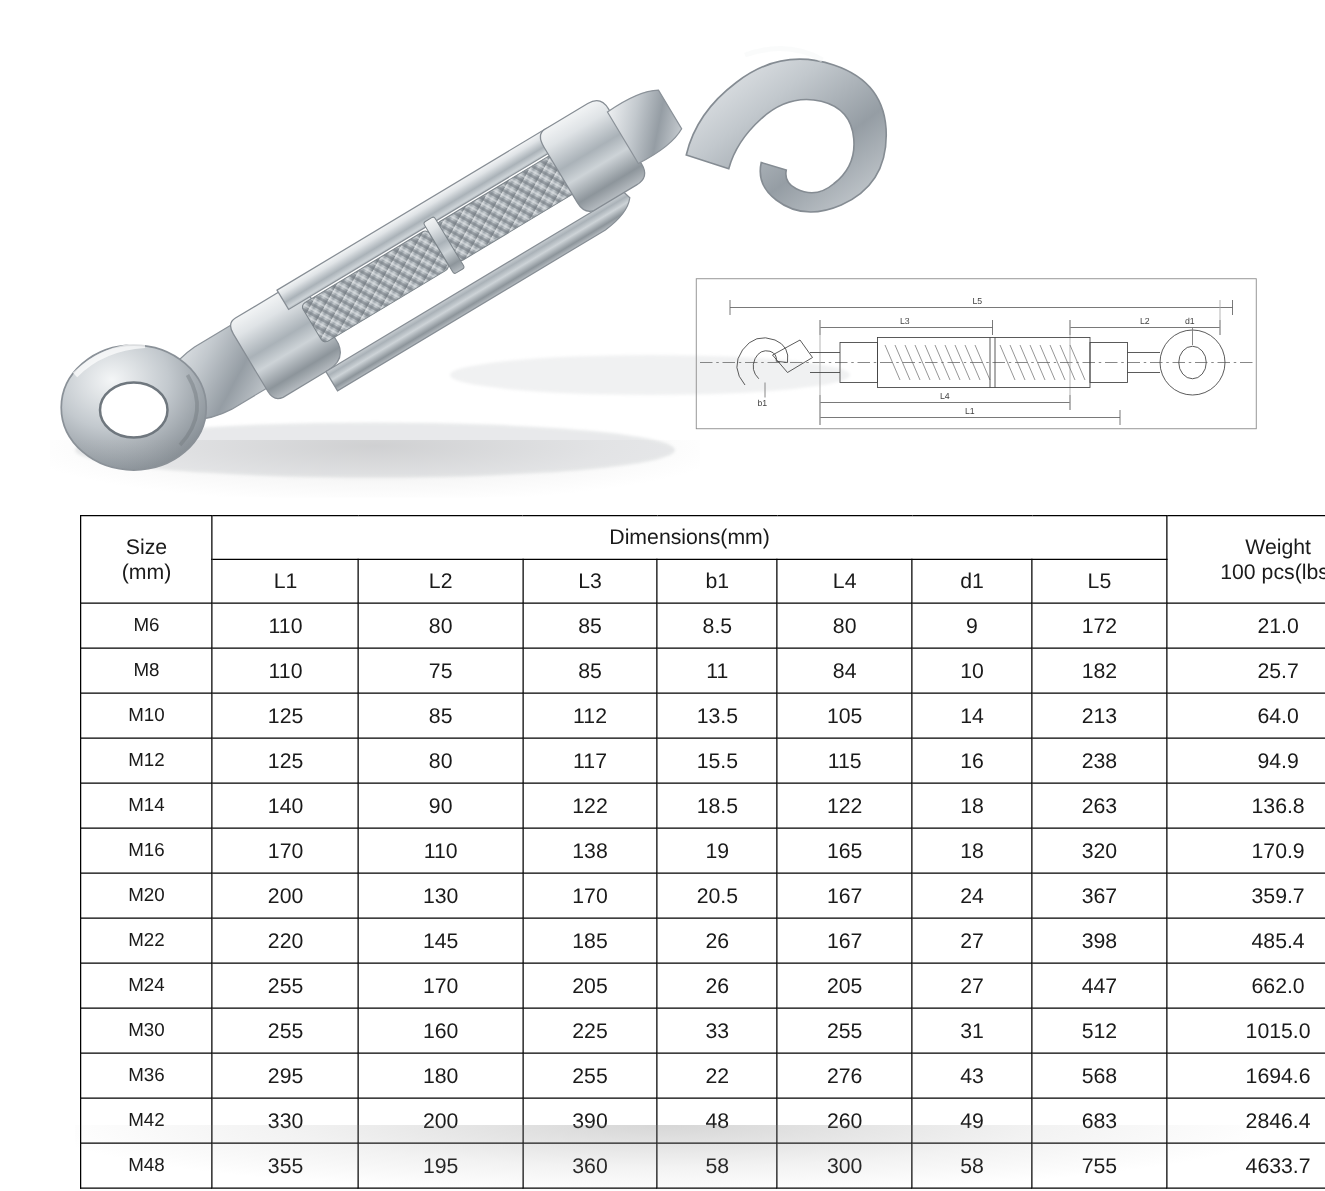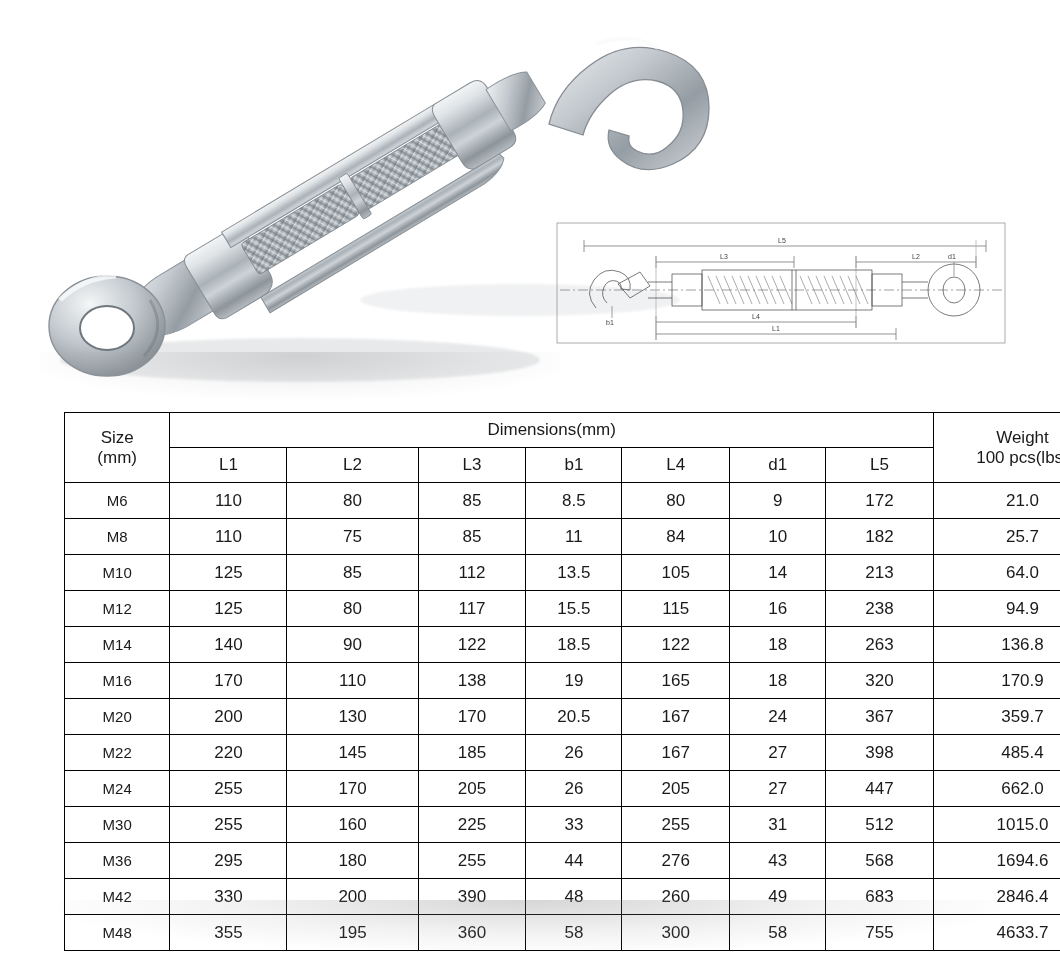--- a/index.html
+++ b/index.html
@@ -427,21 +427,21 @@
       <td>255</td>
       <td>31</td>
       <td>512</td>
       <td>1015.0</td>
     </tr>
     <tr>
       <td class="size-cell">M36</td>
       <td>295</td>
       <td>180</td>
       <td>255</td>
-      <td>44</td>
+      <td>22</td>
       <td>276</td>
       <td>43</td>
       <td>568</td>
       <td>1694.6</td>
     </tr>
     <tr>
       <td class="size-cell">M42</td>
       <td>330</td>
       <td>200</td>
       <td>390</td>

